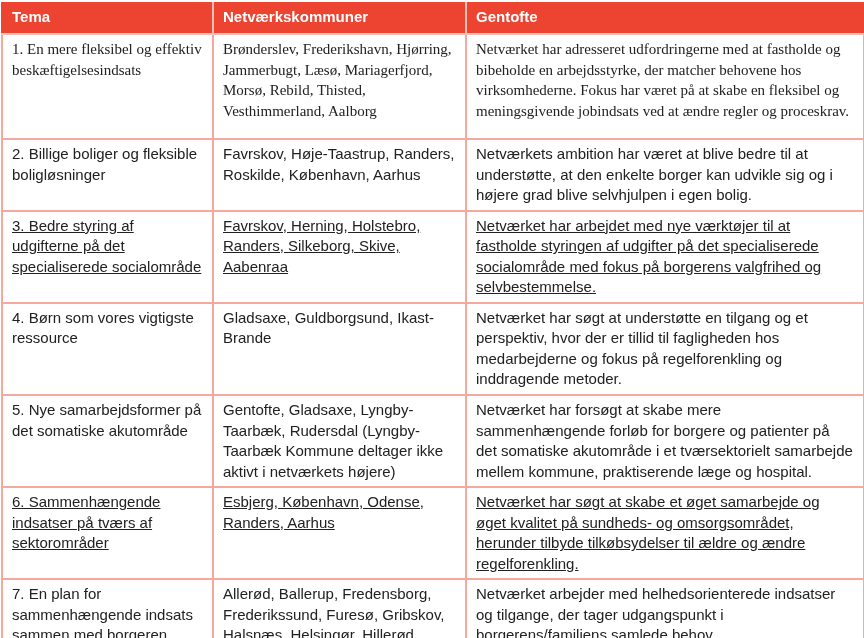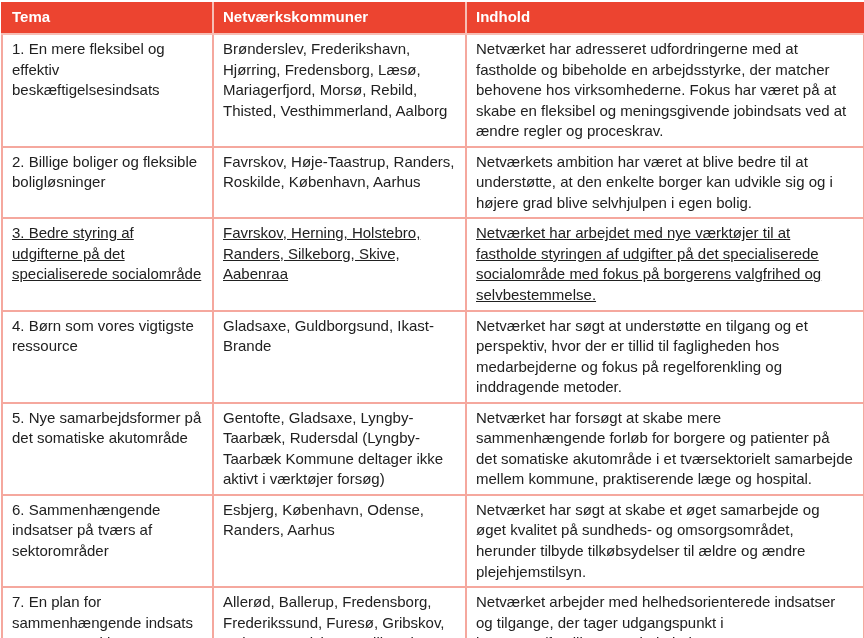--- a/index.html
+++ b/index.html
@@ -51,75 +51,75 @@
     border-color: #f6beb5;
     border-top-color: var(--accent);
     height: 31px;
     vertical-align: middle;
     padding-top: 2px;
     padding-bottom: 4px;
   }
   thead th:first-child { border-left-color: var(--accent); }
   thead th:last-child  { border-right-color: var(--accent); }
 
-  tr.r1 { height: 105px; }
+  tr.r1 { height: 105px; font-family: Liberation Serif, serif; }
   tr.r2 { height: 68px; }
   tr.r3 { height: 87px; text-decoration: underline; }
   tr.r4 { height: 84px; border-radius: 7px; }
   tr.r5 { height: 81px; }
-  tr.r6 { height: 90px; }
+  tr.r6 { height: 90px; text-decoration: underline; }
   tr.r7 { height: 60px; }
 </style>
 </head>
 <body>
 
 <div class="page">
   <table class="networks">
     <colgroup>
       <col class="c-tema">
       <col class="c-kommuner">
       <col class="c-indhold">
     </colgroup>
     <thead>
       <tr>
         <th>Tema</th>
         <th>Netværkskommuner</th>
-        <th>Indhold</th>
+        <th>Gentofte</th>
       </tr>
     </thead>
     <tbody>
       <tr class="r1">
         <td>1. En mere fleksibel og effektiv beskæftigelsesindsats</td>
-        <td>Brønderslev, Frederikshavn, Hjørring, Fredensborg, Læsø, Mariagerfjord, Morsø, Rebild, Thisted, Vesthimmerland, Aalborg</td>
+        <td>Brønderslev, Frederikshavn, Hjørring, Jammerbugt, Læsø, Mariagerfjord, Morsø, Rebild, Thisted, Vesthimmerland, Aalborg</td>
         <td>Netværket har adresseret udfordringerne med at fastholde og bibeholde en arbejdsstyrke, der matcher behovene hos virksomhederne. Fokus har været på at skabe en fleksibel og meningsgivende jobindsats ved at ændre regler og proceskrav.</td>
       </tr>
       <tr class="r2">
         <td>2. Billige boliger og fleksible boligløsninger</td>
         <td>Favrskov, Høje-Taastrup, Randers, Roskilde, København, Aarhus</td>
         <td>Netværkets ambition har været at blive bedre til at understøtte, at den enkelte borger kan udvikle sig og i højere grad blive selvhjulpen i egen bolig.</td>
       </tr>
       <tr class="r3">
         <td>3. Bedre styring af udgifterne på det specialiserede socialområde</td>
         <td>Favrskov, Herning, Holstebro, Randers, Silkeborg, Skive, Aabenraa</td>
         <td>Netværket har arbejdet med nye værktøjer til at fastholde styringen af udgifter på det specialiserede socialområde med fokus på borgerens valgfrihed og selvbestemmelse.</td>
       </tr>
       <tr class="r4">
         <td>4. Børn som vores vigtigste ressource</td>
         <td>Gladsaxe, Guldborgsund, Ikast-Brande</td>
         <td>Netværket har søgt at understøtte en tilgang og et perspektiv, hvor der er tillid til fagligheden hos medarbejderne og fokus på regelforenkling og inddragende metoder.</td>
       </tr>
       <tr class="r5">
         <td>5. Nye samarbejdsformer på det somatiske akutområde</td>
-        <td>Gentofte, Gladsaxe, Lyngby-Taarbæk, Rudersdal (Lyngby-Taarbæk Kommune deltager ikke aktivt i værktøjer forsøg)</td>
+        <td>Gentofte, Gladsaxe, Lyngby-Taarbæk, Rudersdal (Lyngby-Taarbæk Kommune deltager ikke aktivt i netværkets højere)</td>
         <td>Netværket har forsøgt at skabe mere sammenhængende forløb for borgere og patienter på det somatiske akutområde i et tværsektorielt samarbejde mellem kommune, praktiserende læge og hospital.</td>
       </tr>
       <tr class="r6">
         <td>6. Sammenhængende indsatser på tværs af sektorområder</td>
         <td>Esbjerg, København, Odense, Randers, Aarhus</td>
-        <td>Netværket har søgt at skabe et øget samarbejde og øget kvalitet på sundheds- og omsorgsområdet, herunder tilbyde tilkøbsydelser til ældre og ændre plejehjemstilsyn.</td>
+        <td>Netværket har søgt at skabe et øget samarbejde og øget kvalitet på sundheds- og omsorgsområdet, herunder tilbyde tilkøbsydelser til ældre og ændre regelforenkling.</td>
       </tr>
       <tr class="r7">
         <td>7. En plan for sammenhængende indsats sammen med borgeren</td>
         <td>Allerød, Ballerup, Fredensborg, Frederikssund, Furesø, Gribskov, Halsnæs, Helsingør, Hillerød</td>
         <td>Netværket arbejder med helhedsorienterede indsatser og tilgange, der tager udgangspunkt i borgerens/familiens samlede behov.</td>
       </tr>
     </tbody>
   </table>
 </div>
 

